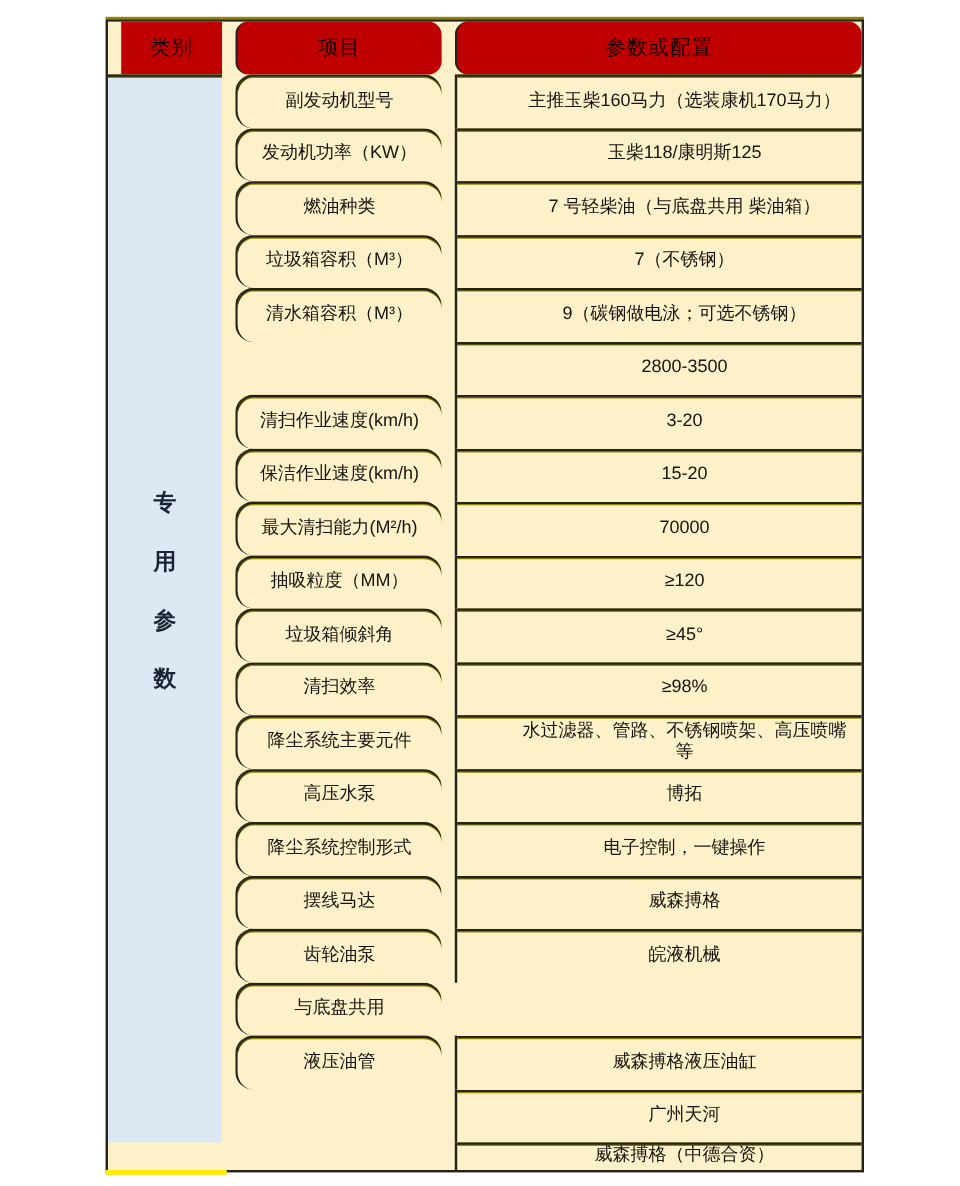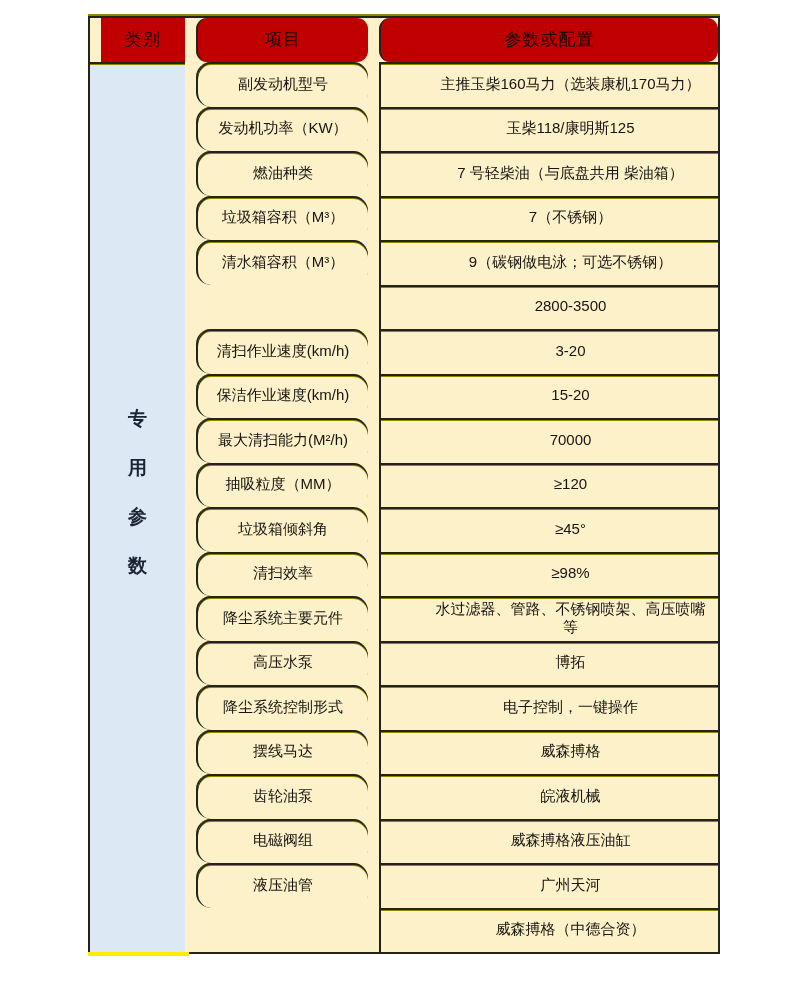--- a/index.html
+++ b/index.html
@@ -133,22 +133,22 @@
 
   <div class="cell item-cell">降尘系统控制形式</div>
   <div class="cell value-cell">电子控制，一键操作</div>
 
   <div class="cell item-cell">摆线马达</div>
   <div class="cell value-cell">威森搏格</div>
 
   <div class="cell item-cell">齿轮油泵</div>
   <div class="cell value-cell">皖液机械</div>
 
-  <div class="cell item-cell">电磁阀组</div>
+  <div class="cell item-cell">与底盘共用</div>
+  <div class="cell item-cell">液压油管</div>
+
   <div class="cell value-cell">威森搏格液压油缸</div>
-
-  <div class="cell item-cell">液压油管</div>
   <div class="cell value-cell">广州天河</div>
 
   <div class="cell value-cell">威森搏格（中德合资）</div>
 
   <div class="bottom-accent"></div>
 </div>
 
 </body></html>

